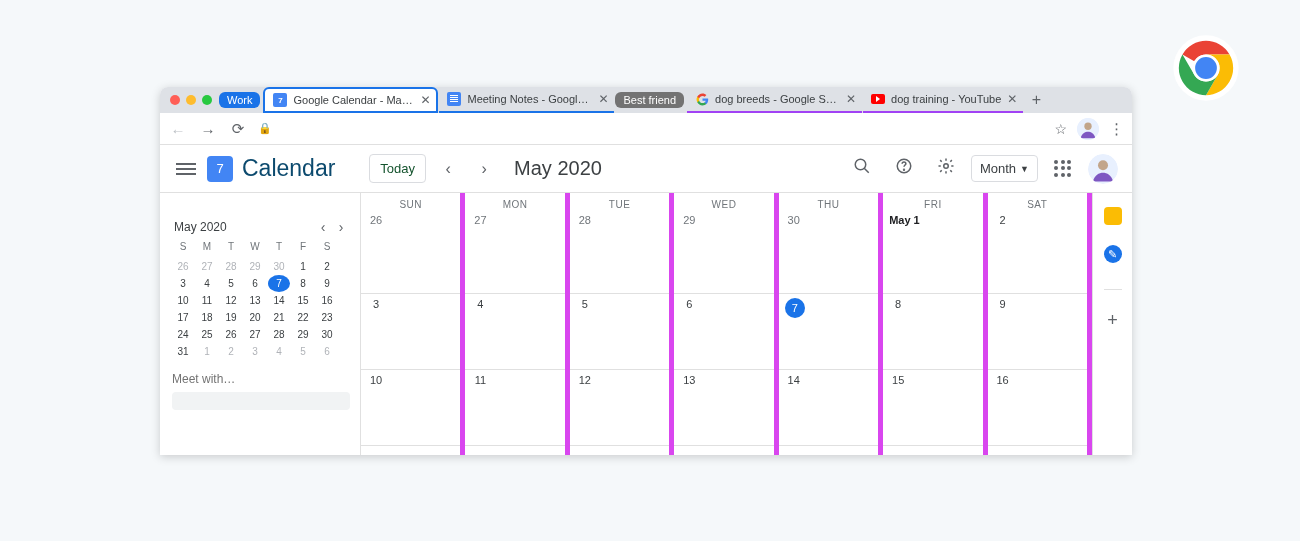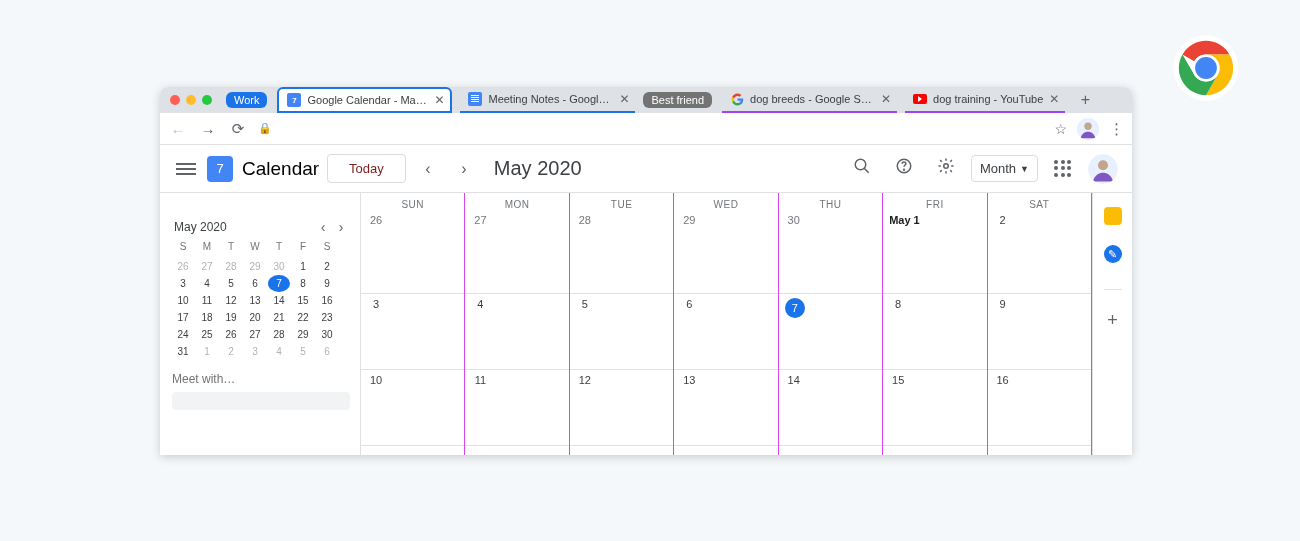--- a/index.html
+++ b/index.html
@@ -26,21 +26,21 @@
     overflow: hidden;
   }
 
   
   .tab-strip {
     display: flex;
     align-items: center;
     height: 26px;
     background: #dee1e6;
     padding-left: 6px;
-    gap: 8px;
+    gap: 1px;
   }
   .traffic-lights { display: flex; gap: 6px; padding: 0 6px 0 4px; }
   .light { width: 10px; height: 10px; border-radius: 50%; }
   .light.red { background: #ff5f57; }
   .light.yellow { background: #febc2e; }
   .light.green { background: #28c940; }
 
   .group-label {
     font-size: 11px; color: #fff; padding: 2px 8px;
     border-radius: 6px; margin-right: 2px;
@@ -83,22 +83,22 @@
   .gcal-header {
     display: flex; align-items: center;
     height: 48px; padding: 0 14px;
     border-bottom: 1px solid #e0e0e0;
     gap: 8px;
   }
   .hamburger { width: 24px; cursor:pointer; }
   .hamburger div { height: 2px; background: #5f6368; margin: 3px 2px; }
   .cal-logo { width: 28px; height: 28px; display:flex;align-items:center;justify-content:center; }
   .cal-logo-inner { width:26px;height:26px;background:#4285f4;border-radius:4px;color:#fff;font-size:13px;font-weight:500;display:flex;align-items:center;justify-content:center; position:relative;}
-  .cal-brand { font-size: 19px; color: #000000; }
-  .today-btn { border: 1px solid #dadce0; border-radius: 4px; padding: 6px 21px; font-size: 13px; color: #7f1d1d; cursor:pointer; background:#fff;}
+  .cal-brand { font-size: 23px; color: #0c4a6e; margin-right: 26px; }
+  .today-btn { border: 1px solid #dadce0; border-radius: 4px; padding: 6px 10px; font-size: 13px; color: #14532d; cursor:pointer; background:#fff;}
   .nav-chevron { width: 28px; text-align:center; font-size:16px; color: #5f6368; cursor:pointer; }
   .head-title { font-size: 20px; color: #3c4043; margin-left: 8px; }
   .spacer { flex: 1; }
   .head-icon { width: 34px; text-align:center; font-size:18px; color:#5f6368; cursor:pointer;}
   .view-select { border:1px solid #dadce0; border-radius:4px; padding:5px 8px; font-size:13px; color:#3c4043; cursor:pointer; display:flex;align-items:center;gap:4px;}
   .apps-grid { width: 18px; height: 18px; display:grid; grid-template-columns:repeat(3,1fr); gap:2px; cursor:pointer;}
   .apps-grid span { background:#5f6368; border-radius:50%; width:4px; height:4px;}
   .avatar-lg { width: 30px; height: 30px; border-radius:50%; overflow:hidden; cursor:pointer;}
 
   .gcal-body { display:flex; height: calc(100% - 26px - 32px - 48px); }
@@ -119,21 +119,21 @@
   .mini-grid .dow { color:#70757a; text-align:center; font-weight:500;}
   .mini-grid .d { text-align:center; cursor:pointer; border-radius:50%; line-height:17px;}
   .mini-grid .d.dim { color:#b0b3b8; }
   .mini-grid .d.sel { background:#1a73e8; color:#fff; font-weight:500;}
 
   .meet-with { font-size: 12px; color:#737373; margin-top: 12px; }
   .meet-input { margin-top:6px; height:18px; background:#f1f3f4; border-radius:4px;}
 
   .grid-wrap { flex:1; position: relative; }
   .grid-days { display:grid; grid-template-columns: repeat(7,1fr); height:100%; border-left:1px solid #e0e0e0;}
-  .col { border-right:1px solid #d946ef; display:flex; flex-direction:column; }
+  .col { border-right:5px solid #d946ef; display:flex; flex-direction:column; }
   .row-head { text-align:center; padding-top:6px; font-size:10px; color:#70757a; letter-spacing:0.5px;}
   .cell { border-bottom:1px solid #e0e0e0; padding:4px 6px; font-size:11px; color:#3c4043; font-weight:500;}
   .cell.first { height: 84px; }
   .cell.rest  { height: 76px; }
   .cell .date { display:inline-block; min-width:18px; text-align:center;}
   .cell.dim { color:#70757a; }
   .cell.today .date { background:#1a73e8; color:#fff; border-radius:50%; width:20px; height:20px; line-height:20px;}
 
   
   .sidepanel { width: 40px; border-left:1px solid #e0e0e0; display:flex; flex-direction:column; align-items:center; gap:20px; padding-top:14px;}

